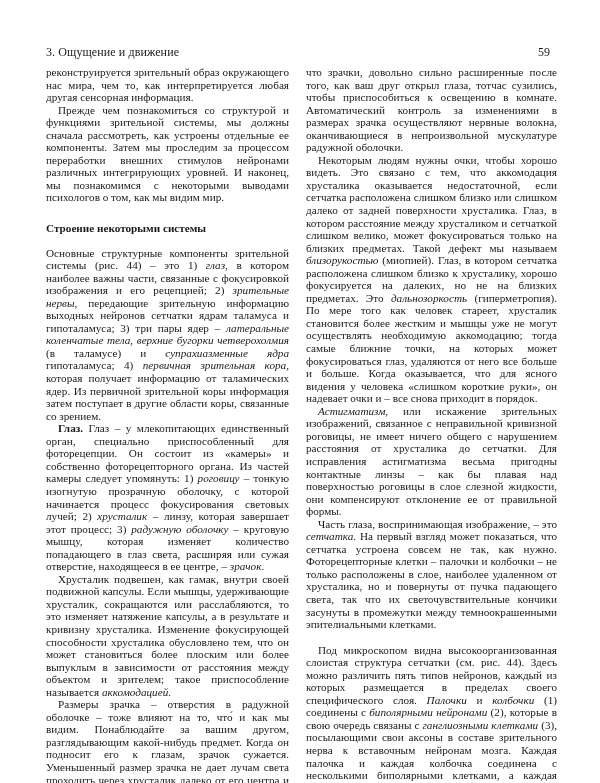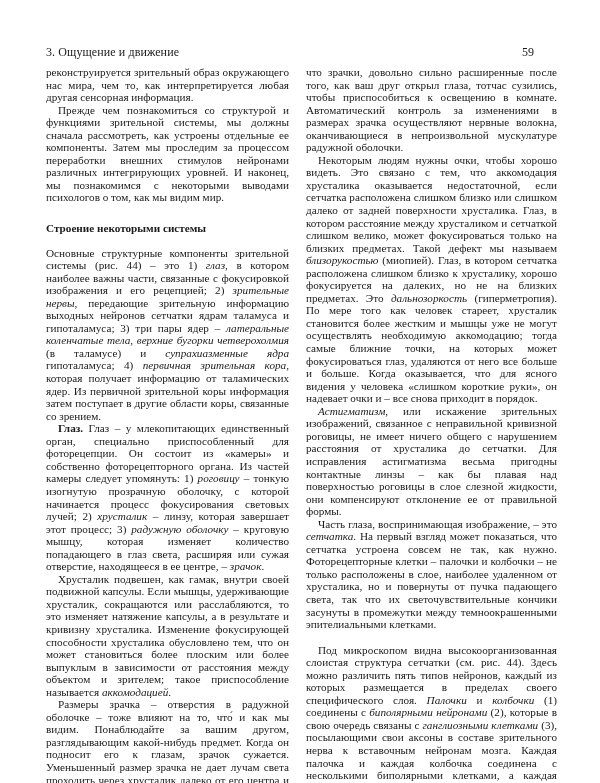--- a/index.html
+++ b/index.html
@@ -1,21 +1,21 @@
 <!DOCTYPE html>
 <html><head>
   <meta charset="utf-8">
   <style>
     html, body { margin: 0; padding: 0; background: #ffffff; }
     body { width: 600px; height: 783px; position: relative; overflow: hidden;
            font-family: "Liberation Serif", "DejaVu Serif", serif; color: #1a1a1a; }
     .running-head { position: absolute; top: 45px; left: 46px; right: 44px; height: 14px;
                     font-size: 12px; }
     .running-head .chapter { position: absolute; left: 0; top: 0; letter-spacing: 0.1px; }
-    .running-head .pageno { position: absolute; right: 22px; top: 0; }
+    .running-head .pageno { position: absolute; right: 6px; top: 0; }
     .col { position: absolute; top: 66px; font-size: 11.2px; line-height: 12.55px;
            text-align: justify; hyphens: manual; }
     .col.left { left: 46px; width: 243px; }
     .col.right { left: 306px; width: 251px; }
     .col p { margin: 0; text-indent: 12px; }
     .col p.noindent { text-indent: 0; }
     .col h2 { font-size: 11.2px; font-weight: bold; margin: 18px 0 12px 0; line-height: 12.55px; }
     .gap { height: 13px; }
     em { font-style: italic; }
     b { font-weight: bold; margin-top: 40px; }

